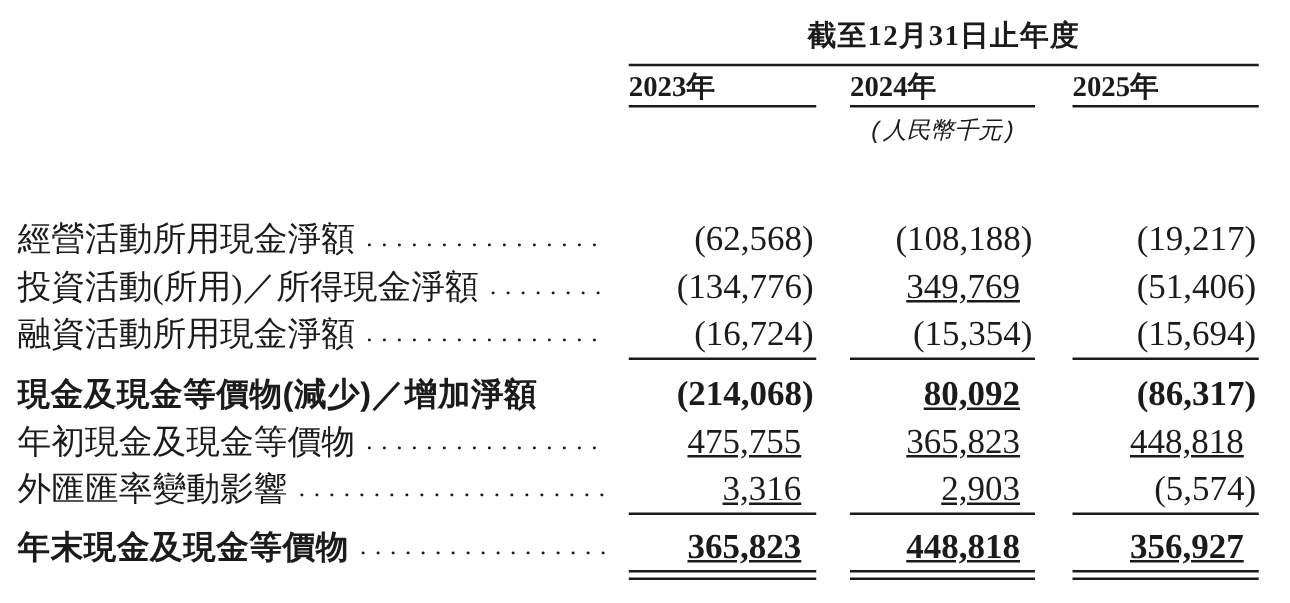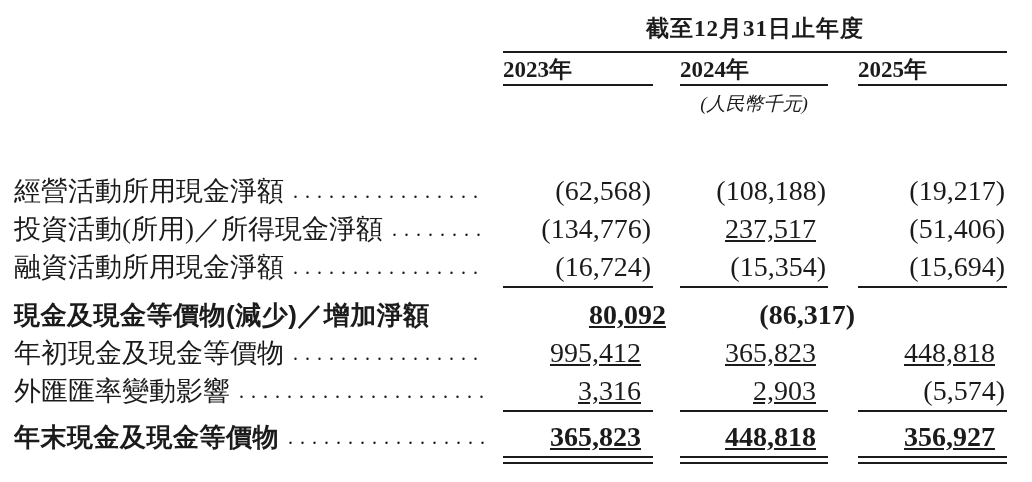--- a/index.html
+++ b/index.html
@@ -35,20 +35,21 @@
   }
   .yc1 { width: 150px; } .yc2 { width: 148px; } .yc3 { width: 149px; }
   .ygap1 { width: 27px; } .ygap2 { width: 30px; }
   .unit-row {
     margin-left: 177px;
     width: 148px;
     text-align: center;
     font-style: italic;
     font-size: 19px;
     padding-top: 5px;
+    font-family: Liberation Mono, monospace;
   }
 
   
   .body-block { position: absolute; left: 14px; top: 172px; width: 993px; }
   .data-row { display: flex; align-items: baseline; height: 38px; line-height: 38px; }
   .row-label {
     width: 489px;
     box-sizing: border-box;
     padding-right: 18px;
     display: flex;
@@ -131,21 +132,21 @@
       <div class="num c2"><span class="neg">(108,188)</span></div>
       <div class="num c3"><span class="neg">(19,217)</span></div>
     </div>
 
     <div class="data-row">
       <div class="row-label">
         <span class="lbl">投資活動(所用)／所得現金淨額</span>
         <span class="leader">................................................................................</span>
       </div>
       <div class="num c1"><span class="neg">(134,776)</span></div>
-      <div class="num c2"><span>237,517</span></div>
+      <div class="num c2"><span>349,769</span></div>
       <div class="num c3"><span class="neg">(51,406)</span></div>
     </div>
 
     <div class="data-row">
       <div class="row-label">
         <span class="lbl">融資活動所用現金淨額</span>
         <span class="leader">................................................................................</span>
       </div>
       <div class="num c1"><span class="neg">(16,724)</span></div>
       <div class="num c2"><span class="neg">(15,354)</span></div>
@@ -155,30 +156,31 @@
     <div class="rule-row single-a">
       <div class="rule-seg rs1"></div>
       <div class="rule-seg rs2"></div>
       <div class="rule-seg rs3"></div>
     </div>
 
     <div class="data-row bold">
       <div class="row-label">
         <span class="lbl">現金及現金等價物(減少)／增加淨額</span>
       </div>
+      <div class="num c1"><span class="neg">(214,068)</span></div>
       <div class="num c2"><span>80,092</span></div>
       <div class="num c3"><span class="neg">(86,317)</span></div>
     </div>
 
     <div class="data-row">
       <div class="row-label">
         <span class="lbl">年初現金及現金等價物</span>
         <span class="leader">................................................................................</span>
       </div>
-      <div class="num c1"><span>995,412</span></div>
+      <div class="num c1"><span>475,755</span></div>
       <div class="num c2"><span>365,823</span></div>
       <div class="num c3"><span>448,818</span></div>
     </div>
 
     <div class="data-row">
       <div class="row-label">
         <span class="lbl">外匯匯率變動影響</span>
         <span class="leader">................................................................................</span>
       </div>
       <div class="num c1"><span>3,316</span></div>

